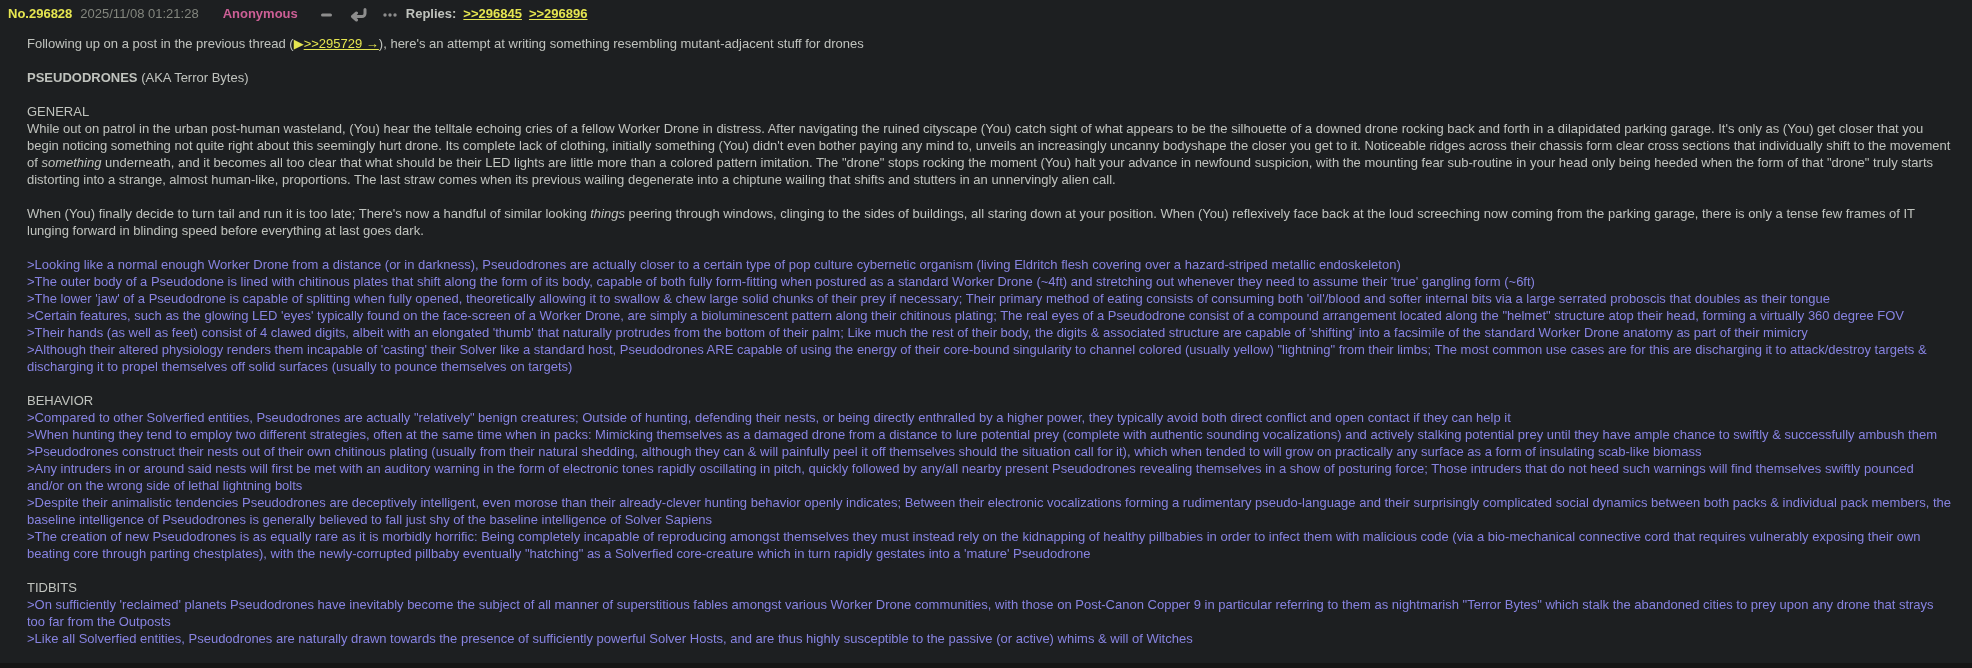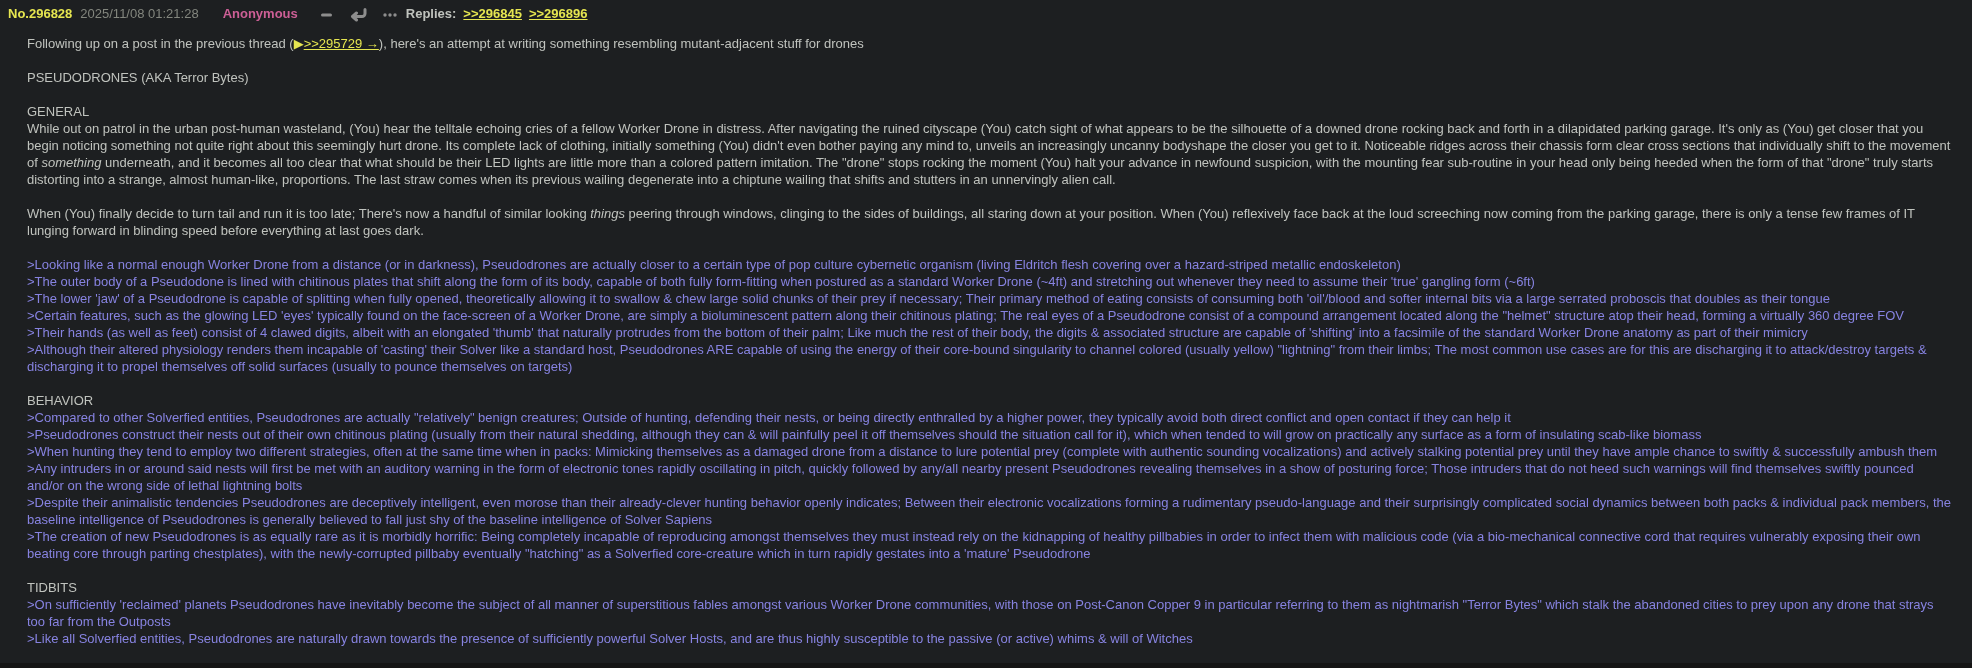--- a/index.html
+++ b/index.html
@@ -21,21 +21,21 @@
     font-size:13px;line-height:17px;color:var(--c-text);
   }
   .post{
     width:1972px;min-height:644px;
     background:var(--c-background);
     padding:4px 14px 16px 8px;
   }
   .post-header{
     display:flex;align-items:flex-end;height:18px;white-space:nowrap;
   }
-  .b{font-weight:normal;}
+  .b{font-weight:bold;}
   .i{font-style:italic;}
   .post-number{color:var(--c-link);font-weight:bold;cursor:pointer;}
   .post-time{color:var(--c-timestamp);margin-left:8px;}
   .post-author{color:var(--c-author);font-weight:bold;margin-left:24px;}
   .hdr-icons{display:inline-flex;align-items:center;gap:14px;margin-left:22px;color:var(--c-icon);}
   .icon{display:inline-flex;align-items:center;cursor:pointer;}
   .replies-label{font-weight:bold;margin-left:8px;}
   .backlink{
     color:var(--c-link);text-decoration:underline;margin-left:7px;cursor:pointer;font-weight:bold;
   }
@@ -92,22 +92,22 @@
       <div class="gap" data-interactable="false"></div>
       <div class="quote" data-interactable="false">&gt;Looking like a normal enough Worker Drone from a distance (or in darkness), Pseudodrones are actually closer to a certain type of pop culture cybernetic organism (living Eldritch flesh covering over a hazard-striped metallic endoskeleton)</div>
       <div class="quote" data-interactable="false">&gt;The outer body of a Pseudodone is lined with chitinous plates that shift along the form of its body, capable of both fully form-fitting when postured as a standard Worker Drone (~4ft) and stretching out whenever they need to assume their 'true' gangling form (~6ft)</div>
       <div class="quote" data-interactable="false">&gt;The lower 'jaw' of a Pseudodrone is capable of splitting when fully opened, theoretically allowing it to swallow &amp; chew large solid chunks of their prey if necessary; Their primary method of eating consists of consuming both 'oil'/blood and softer internal bits via a large serrated proboscis that doubles as their tongue</div>
       <div class="quote" data-interactable="false">&gt;Certain features, such as the glowing LED 'eyes' typically found on the face-screen of a Worker Drone, are simply a bioluminescent pattern along their chitinous plating; The real eyes of a Pseudodrone consist of a compound arrangement located along the "helmet" structure atop their head, forming a virtually 360 degree FOV</div>
       <div class="quote" data-interactable="false">&gt;Their hands (as well as feet) consist of 4 clawed digits, albeit with an elongated 'thumb' that naturally protrudes from the bottom of their palm; Like much the rest of their body, the digits &amp; associated structure are capable of 'shifting' into a facsimile of the standard Worker Drone anatomy as part of their mimicry</div>
       <div class="quote" data-interactable="false">&gt;Although their altered physiology renders them incapable of 'casting' their Solver like a standard host, Pseudodrones ARE capable of using the energy of their core-bound singularity to channel colored (usually yellow) "lightning" from their limbs; The most common use cases are for this are discharging it to attack/destroy targets &amp; discharging it to propel themselves off solid surfaces (usually to pounce themselves on targets)</div>
       <div class="gap" data-interactable="false"></div>
       <div class="post-line" data-interactable="false"><span data-interactable="false">BEHAVIOR</span></div>
       <div class="quote" data-interactable="false">&gt;Compared to other Solverfied entities, Pseudodrones are actually "relatively" benign creatures; Outside of hunting, defending their nests, or being directly enthralled by a higher power, they typically avoid both direct conflict and open contact if they can help it</div>
+      <div class="quote" data-interactable="false">&gt;When hunting they tend to employ two different strategies, often at the same time when in packs: Mimicking themselves as a damaged drone from a distance to lure potential prey (complete with authentic sounding vocalizations) and actively stalking potential prey until they have ample chance to swiftly &amp; successfully ambush them</div>
       <div class="quote" data-interactable="false">&gt;Pseudodrones construct their nests out of their own chitinous plating (usually from their natural shedding, although they can &amp; will painfully peel it off themselves should the situation call for it), which when tended to will grow on practically any surface as a form of insulating scab-like biomass</div>
-      <div class="quote" data-interactable="false">&gt;When hunting they tend to employ two different strategies, often at the same time when in packs: Mimicking themselves as a damaged drone from a distance to lure potential prey (complete with authentic sounding vocalizations) and actively stalking potential prey until they have ample chance to swiftly &amp; successfully ambush them</div>
       <div class="quote" data-interactable="false">&gt;Any intruders in or around said nests will first be met with an auditory warning in the form of electronic tones rapidly oscillating in pitch, quickly followed by any/all nearby present Pseudodrones revealing themselves in a show of posturing force; Those intruders that do not heed such warnings will find themselves swiftly pounced and/or on the wrong side of lethal lightning bolts</div>
       <div class="quote" data-interactable="false">&gt;Despite their animalistic tendencies Pseudodrones are deceptively intelligent, even morose than their already-clever hunting behavior openly indicates; Between their electronic vocalizations forming a rudimentary pseudo-language and their surprisingly complicated social dynamics between both packs &amp; individual pack members, the baseline intelligence of Pseudodrones is generally believed to fall just shy of the baseline intelligence of Solver Sapiens</div>
       <div class="quote" data-interactable="false">&gt;The creation of new Pseudodrones is as equally rare as it is morbidly horrific: Being completely incapable of reproducing amongst themselves they must instead rely on the kidnapping of healthy pillbabies in order to infect them with malicious code (via a bio-mechanical connective cord that requires vulnerably exposing their own beating core through parting chestplates), with the newly-corrupted pillbaby eventually "hatching" as a Solverfied core-creature which in turn rapidly gestates into a 'mature' Pseudodrone</div>
       <div class="gap" data-interactable="false"></div>
       <div class="post-line" data-interactable="false"><span data-interactable="false">TIDBITS</span></div>
       <div class="quote" data-interactable="false">&gt;On sufficiently 'reclaimed' planets Pseudodrones have inevitably become the subject of all manner of superstitious fables amongst various Worker Drone communities, with those on Post-Canon Copper 9 in particular referring to them as nightmarish "Terror Bytes" which stalk the abandoned cities to prey upon any drone that strays too far from the Outposts</div>
       <div class="quote" data-interactable="false">&gt;Like all Solverfied entities, Pseudodrones are naturally drawn towards the presence of sufficiently powerful Solver Hosts, and are thus highly susceptible to the passive (or active) whims &amp; will of Witches</div>
     </div>
 </article>
 

